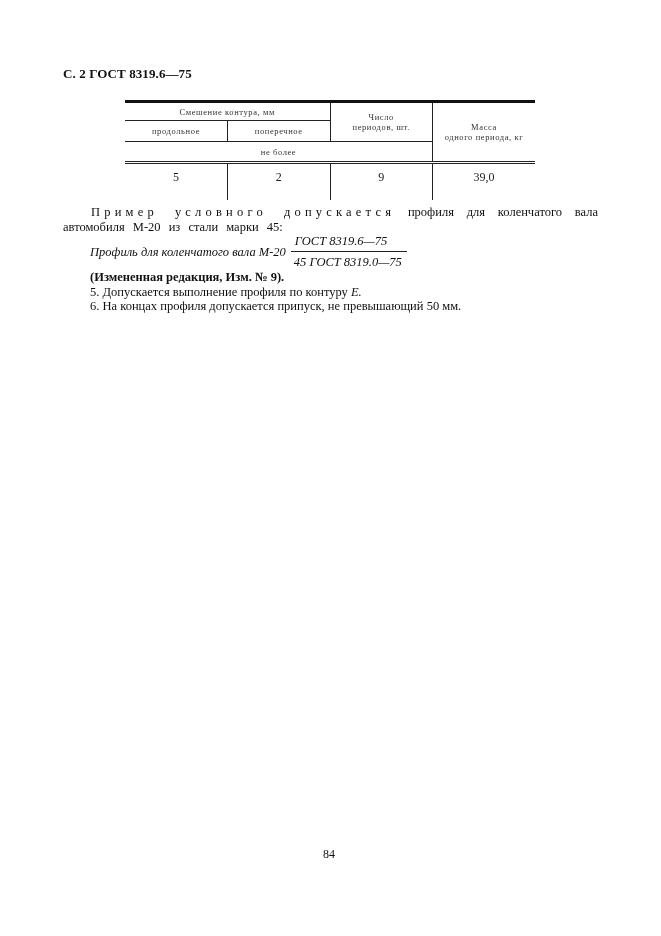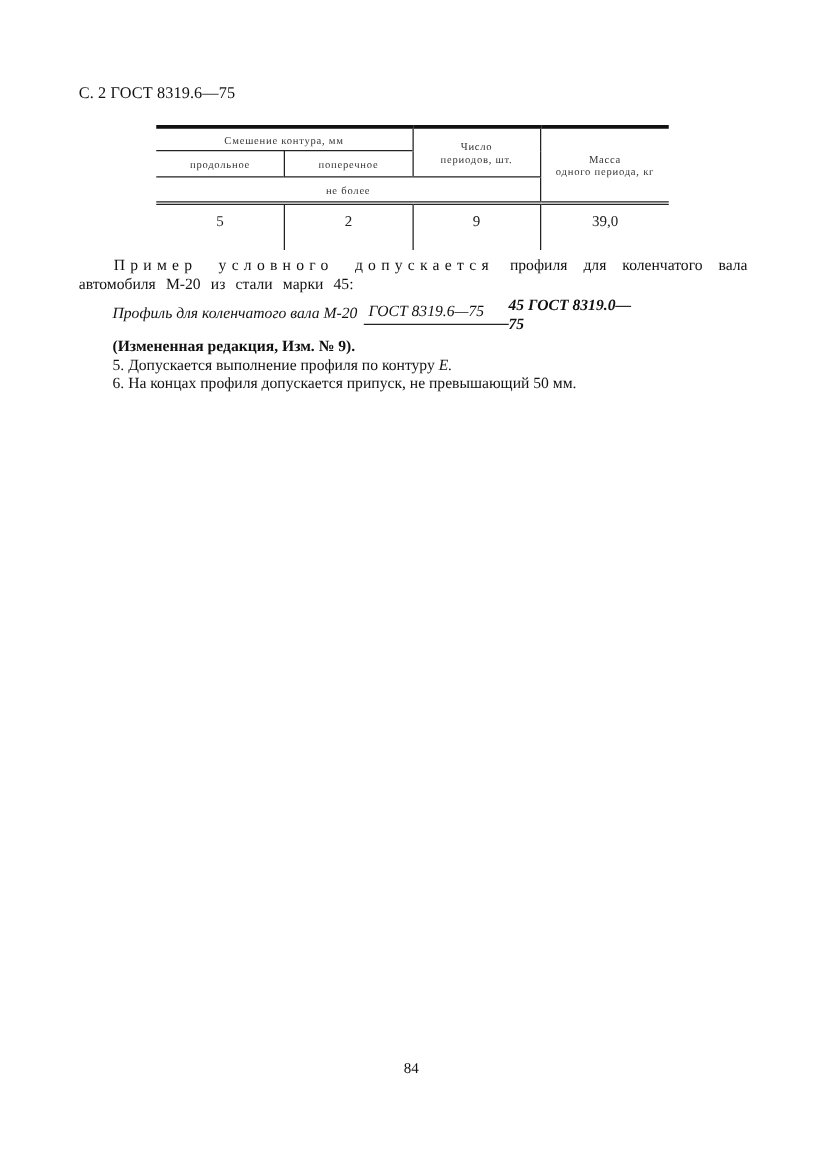--- a/index.html
+++ b/index.html
@@ -2,21 +2,21 @@
 <html><head>
 <meta charset="utf-8">
 <style>
   html, body { margin: 0; padding: 0; background: #ffffff; }
   body {
     width: 661px; height: 936px; position: relative; overflow: hidden;
     font-family: "Liberation Serif", "DejaVu Serif", serif; color: #111;
   }
   .header {
     position: absolute; left: 63px; top: 66px;
-    font-weight: normal; font-size: 13px; letter-spacing: 0.1px;
+    font-weight: bold; font-size: 13px; letter-spacing: 0.1px;
   }
   .tbl {
     position: absolute; left: 125px; top: 100px; width: 410px;
     border-collapse: collapse; table-layout: fixed;
     font-size: 8.5px; letter-spacing: 0.6px; color: #333;
   }
   .tbl td {
     text-align: center; vertical-align: middle; padding: 0;
     border-left: 1px solid #222; border-right: 1px solid #222;
   }
@@ -33,23 +33,23 @@
   }
   .para {
     position: absolute; left: 63px; width: 535px; font-size: 12.5px; line-height: 15px;
   }
   .spaced { letter-spacing: 4.2px; }
   .p1 { top: 205px; text-indent: 28px; text-align: justify; word-spacing: 5px; }
   .formula {
     position: absolute; left: 90px; top: 234px; font-style: italic; font-size: 12.5px;
     display: flex; align-items: center;
   }
-  .frac { display: inline-flex; flex-direction: row; align-items: center; margin-left: 5px; }
+  .frac { display: inline-flex; flex-direction: column; align-items: center; margin-left: 5px; }
   .frac .num { border-bottom: 1px solid #222; padding: 0 2px 2px 0; width: 110px; text-align: left; padding-left: 4px; }
-  .frac .den { padding-top: 3px; width: 110px; text-align: left; font-weight: bold; }
+  .frac .den { padding-top: 3px; width: 110px; text-align: left; }
   .items { position: absolute; left: 90px; top: 270px; font-size: 12.5px; line-height: 14.5px; }
   .items .bold { font-weight: bold; }
   .items i { font-style: italic; }
   .page-num { position: absolute; left: 323px; top: 847px; font-size: 12px; }
 </style>
 </head>
 <body>
 
 <div class="header">С. 2 ГОСТ 8319.6—75</div>
 

